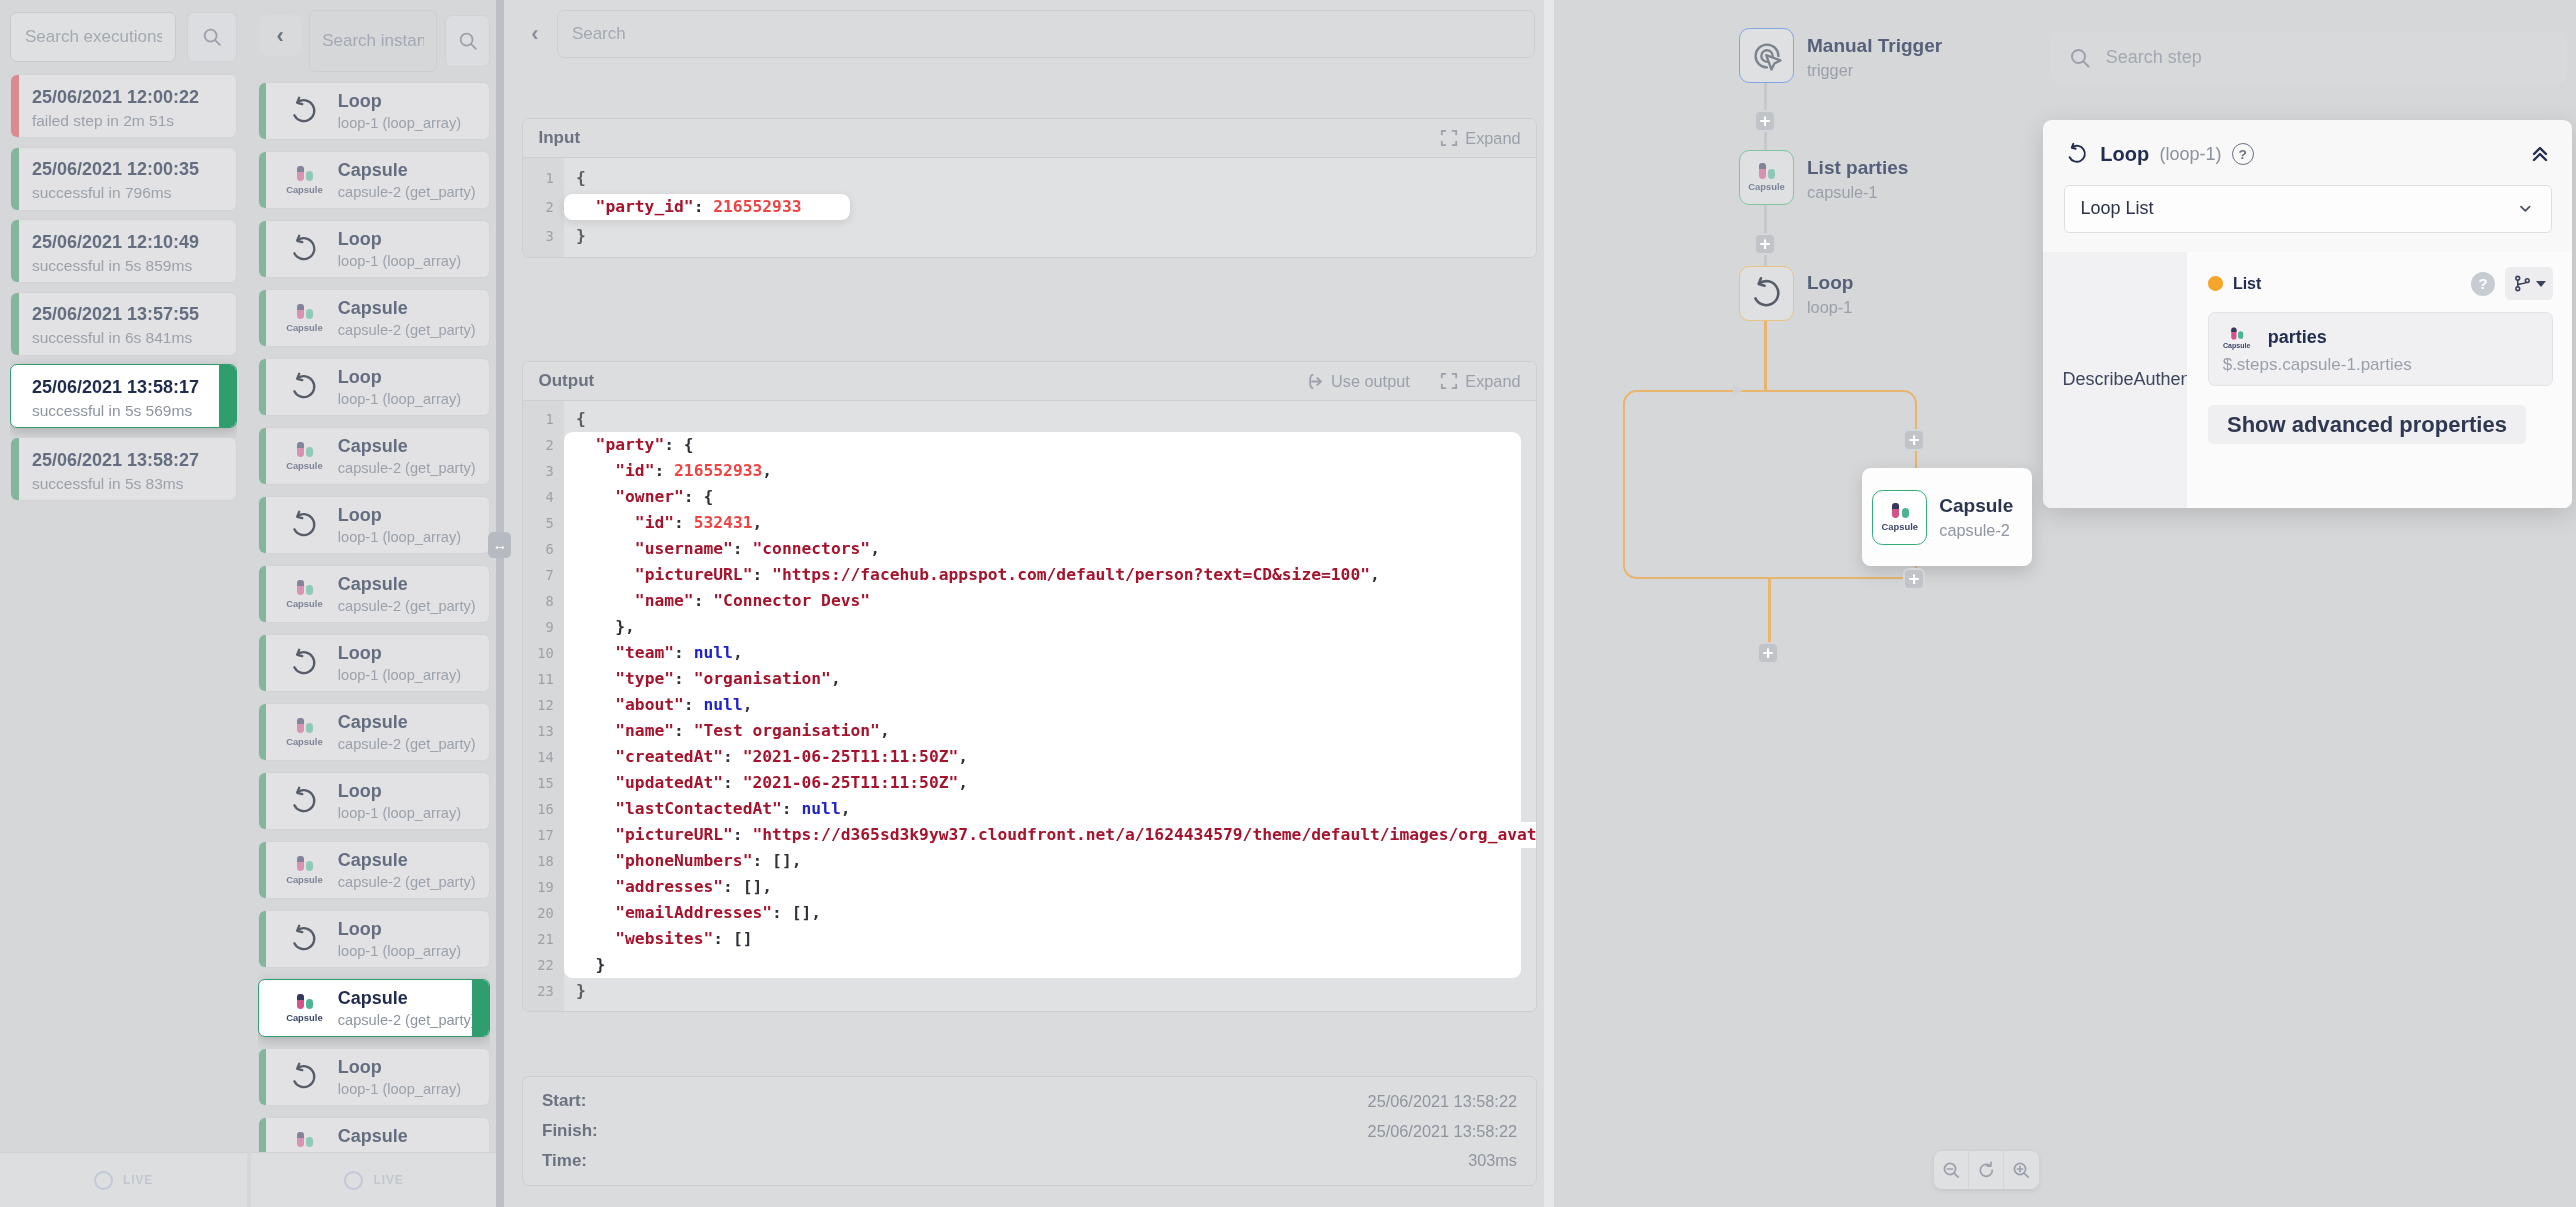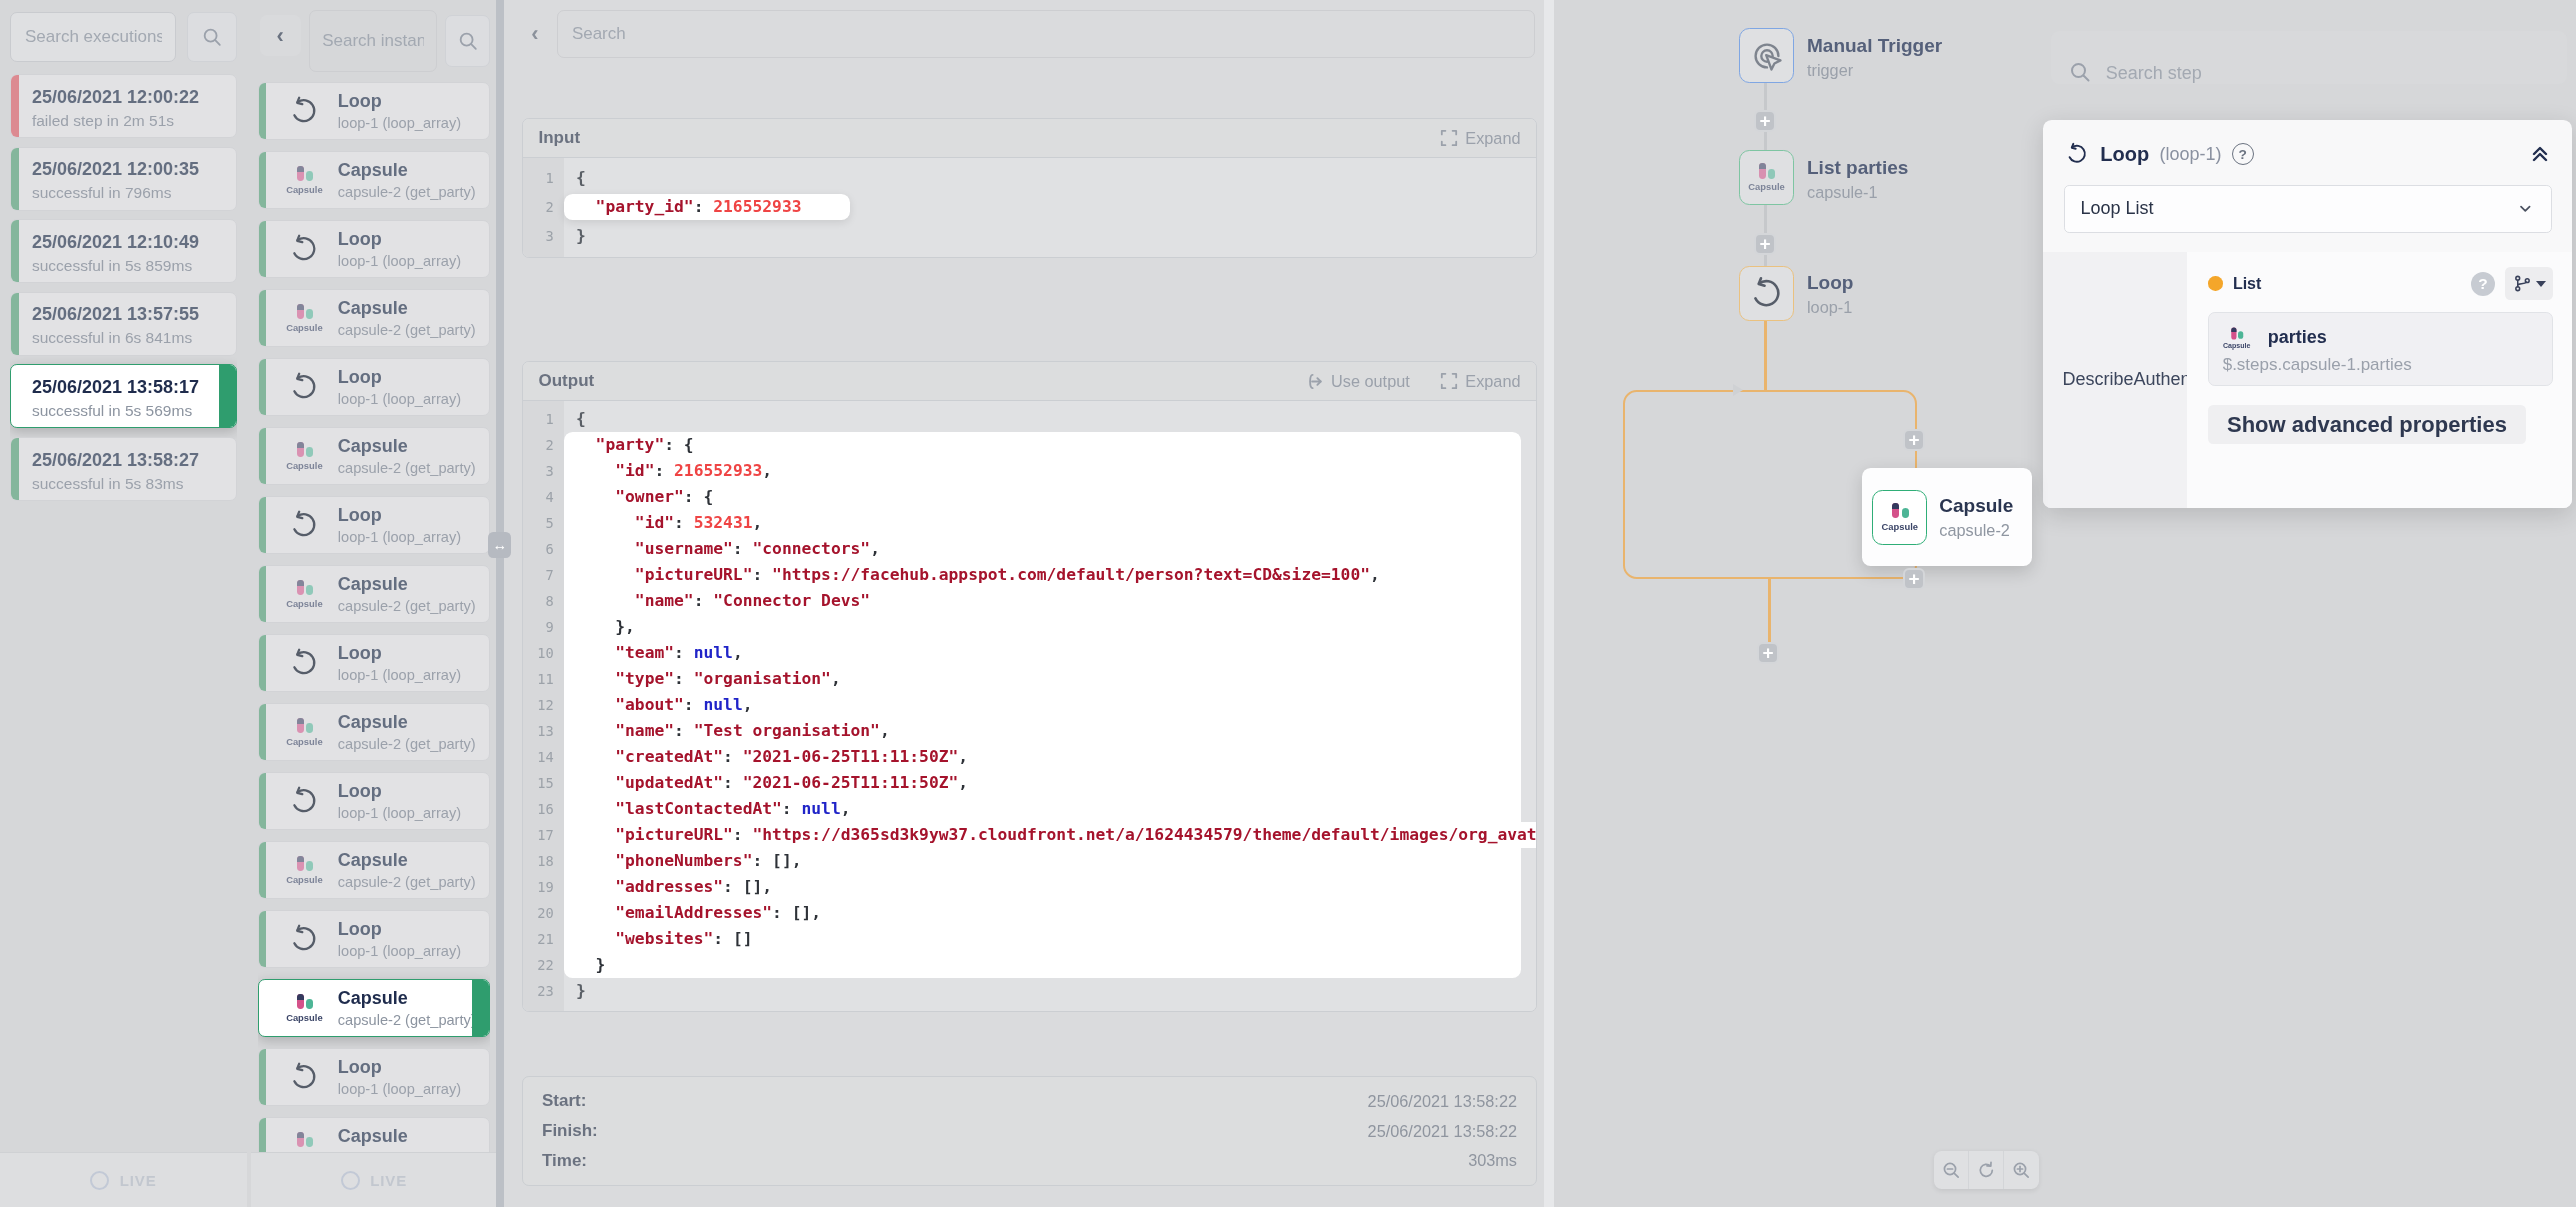--- a/index.html
+++ b/index.html
@@ -35,21 +35,21 @@
   .exec-card.failed .strip{background:var(--red-dim)}
   .exec-title{font-size:18px;font-weight:700;color:var(--t-dim);line-height:26px}
   .exec-sub{font-size:15.5px;color:var(--s-dim);line-height:22px}
   .exec-card.selected{background:#fff;border:1.7px solid var(--green);box-shadow:0 3.4px 12px rgba(0,0,0,.18)}
   .exec-card.selected::after{content:"";position:absolute;right:0;top:0;bottom:0;width:17px;background:var(--green)}
   .exec-card.selected .exec-title{color:var(--t-dark)}
   .exec-card.selected .exec-sub{color:var(--s-sel)}
 
   .live-footer{position:absolute;left:0;right:0;bottom:0;height:55px;background:#dddee0;
     border-top:0.9px solid #cfd1d4;display:flex;align-items:center;justify-content:center;gap:10.3px;
-    color:#c2c7cf;font-size:15px;font-weight:700;letter-spacing:0.9px;z-index:5;cursor:pointer}
+    color:#c2c7cf;font-size:12px;font-weight:700;letter-spacing:0.9px;z-index:5;cursor:pointer}
   .live-dot{width:19px;height:19px;border:2.6px solid #c2c9d6;border-radius:50%}
 
   
   .col-steps{position:absolute;left:251px;top:0;width:246px;height:100%}
   .steps-head{display:flex;gap:8.6px;padding:10.3px 6.9px 8.6px 8.6px;align-items:flex-start}
   .back-btn{width:41px;height:41px;border-radius:6.9px;background:#d9dadc;display:flex;align-items:center;
     justify-content:center;color:#6a7280;font-size:22px;font-weight:700;cursor:pointer;flex:none;margin-top:5.2px}
   .steps-search{flex:1;height:62px;background:transparent;border:0.9px solid #cdced1;border-radius:6.9px;
     padding:0 12px;font-size:17px;color:#4a5160;min-width:0}
   .step-list{position:absolute;left:6.9px;right:6.9px;top:82px;bottom:0;overflow:hidden;display:flex;
@@ -145,21 +145,21 @@
   .sel-node-card .node-title{color:#2a3550}
   .sel-node-card .node-sub{color:#8f96a1}
   .zoom-ctrl{position:absolute;left:380px;top:1151px;height:38px;display:flex;background:#dfe0e2;
     border-radius:7.7px;overflow:hidden;box-shadow:0 1.7px 5.2px rgba(0,0,0,.08)}
   .zoom-btn{width:35px;display:flex;align-items:center;justify-content:center;cursor:pointer;border-right:0.9px solid #d3d5d8}
   .zoom-btn:last-child{border-right:none}
 
   
   .inspector{position:absolute;left:2040px;top:0;width:536px;height:100%}
   .insp-search{position:absolute;left:11px;top:31px;width:516px;height:53px;background:#d8d9db;border-radius:8.6px;
-    display:flex;align-items:flex-end;gap:13.7px;padding:0 17px}
+    display:flex;align-items:center;gap:13.7px;padding:0 17px}
   .insp-search input{background:transparent;border:none;font-size:18px;flex:1;color:#4a5160}
   .insp-card{position:absolute;left:3.4px;top:120px;width:529px;height:388px;background:#f8f8f9;border-radius:8.6px;
     box-shadow:0 6.9px 24px rgba(0,0,0,.14);display:flex;flex-direction:column;overflow:hidden}
   .insp-head{display:flex;align-items:center;gap:10.3px;padding:20.6px 20.6px 15.5px 20.6px}
   .insp-title{font-size:20px;font-weight:700;color:var(--navy)}
   .insp-stepid{font-size:18px;color:#8a91a0}
   .insp-collapse{margin-left:auto;cursor:pointer}
   .insp-select{margin:1.7px 20.6px 0 20.6px;height:48px;background:#fdfdfe;border:0.9px solid #dcdee3;border-radius:5.2px;
     display:flex;align-items:center;padding:0 15.5px;font-size:18px;color:#2a3347;cursor:pointer}
   .insp-select .chev{margin-left:auto}

